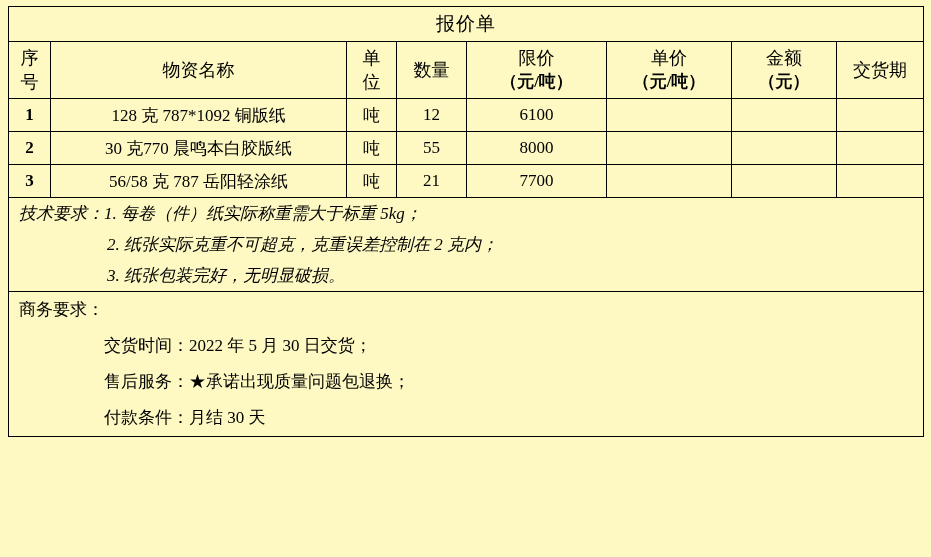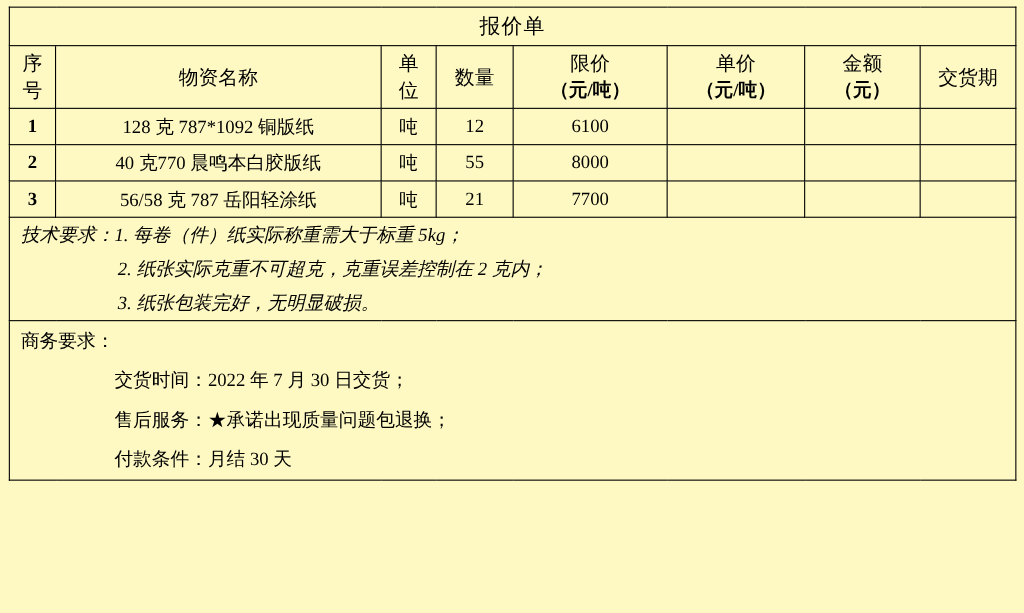--- a/index.html
+++ b/index.html
@@ -138,21 +138,21 @@
         <td class="c">吨</td>
         <td class="c">12</td>
         <td class="c">6100</td>
         <td class="c empty"></td>
         <td class="c empty"></td>
         <td class="c empty"></td>
       </tr>
 
       <tr>
         <td class="c" style="font-weight:bold;">2</td>
-        <td class="name">40 克770 晨鸣本白胶版纸</td>
+        <td class="name">30 克770 晨鸣本白胶版纸</td>
         <td class="c">吨</td>
         <td class="c">55</td>
         <td class="c">8000</td>
         <td class="c empty"></td>
         <td class="c empty"></td>
         <td class="c empty"></td>
       </tr>
 
       <tr>
         <td class="c" style="font-weight:bold;">3</td>
@@ -169,20 +169,20 @@
         <td class="notes" colspan="8">
           <span class="ln indent0">技术要求：1. 每卷（件）纸实际称重需大于标重 5kg；</span>
           <span class="ln indent1">2. 纸张实际克重不可超克，克重误差控制在 2 克内；</span>
           <span class="ln indent1">3. 纸张包装完好，无明显破损。</span>
         </td>
       </tr>
 
       <tr>
         <td class="biz" colspan="8">
           <span class="ln l0">商务要求：</span>
-          <span class="ln l1">交货时间：2022 年 7 月 30 日交货；</span>
+          <span class="ln l1">交货时间：2022 年 5 月 30 日交货；</span>
           <span class="ln l1">售后服务：★承诺出现质量问题包退换；</span>
           <span class="ln l1">付款条件：月结 30 天</span>
         </td>
       </tr>
     </tbody>
   </table>
 </div>
 
 </body></html>

